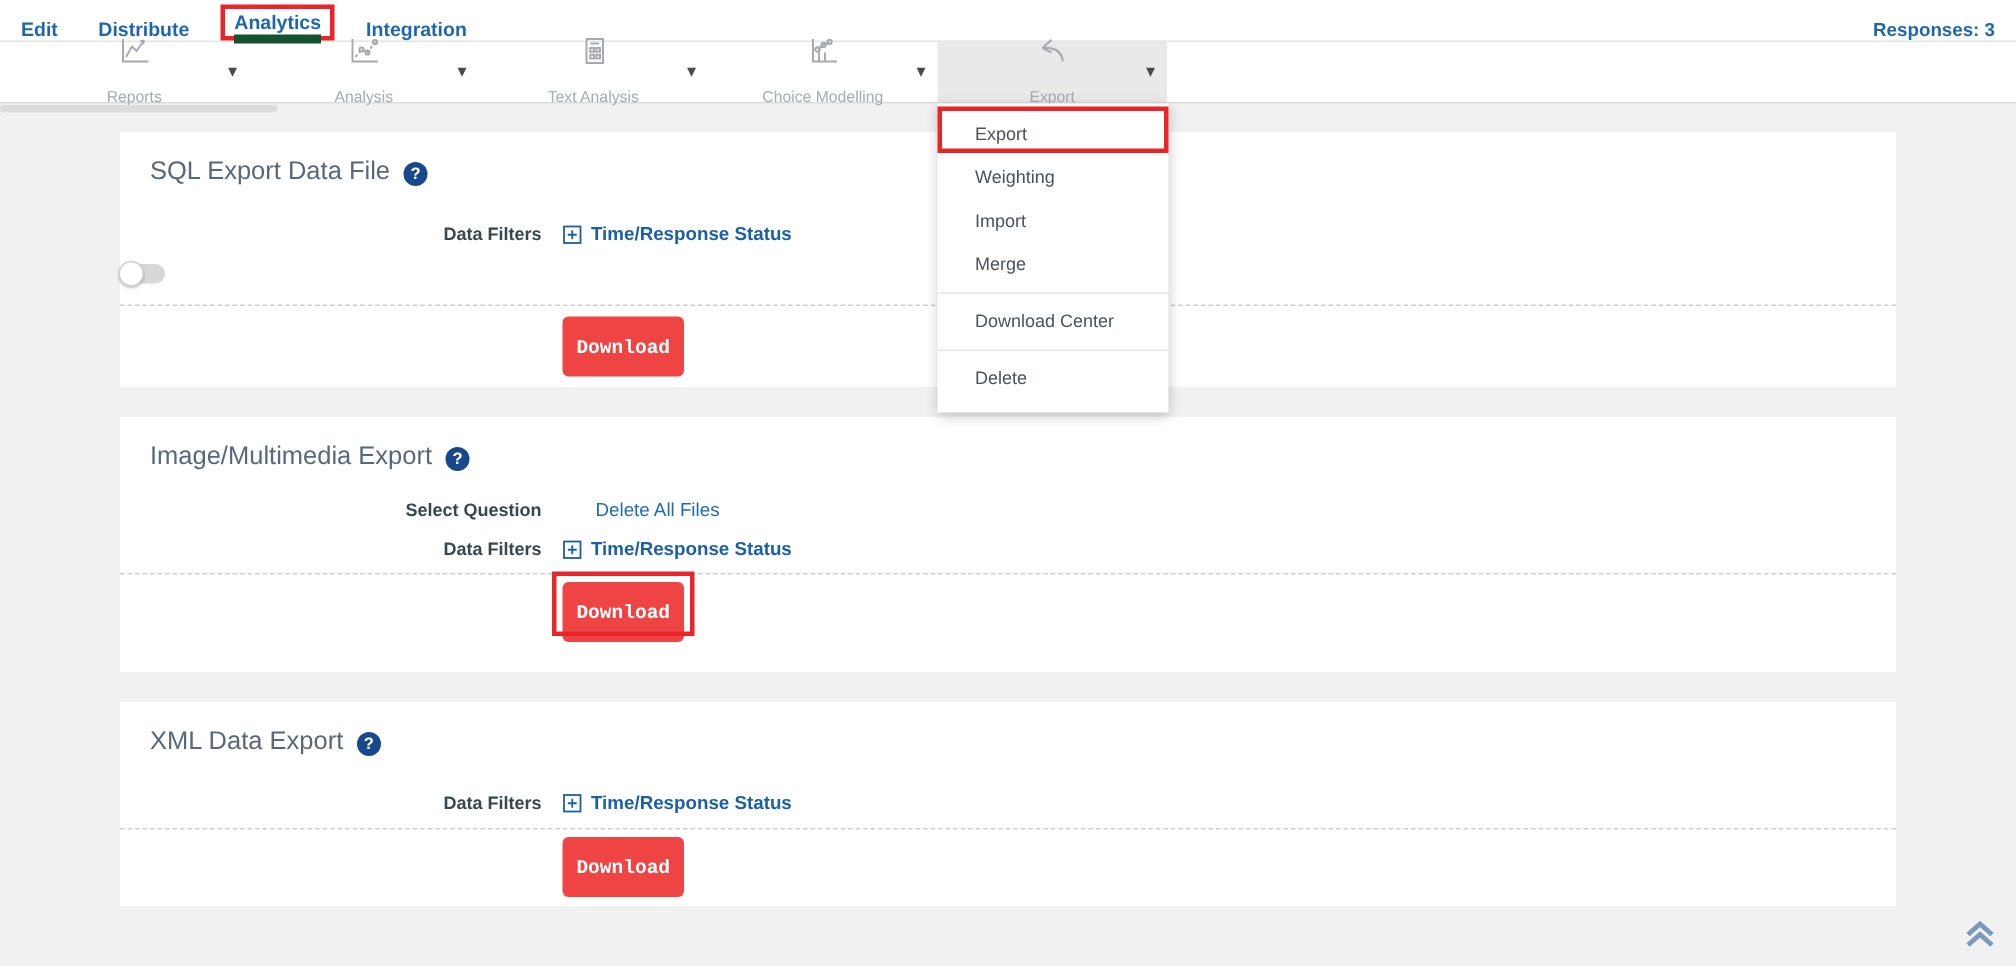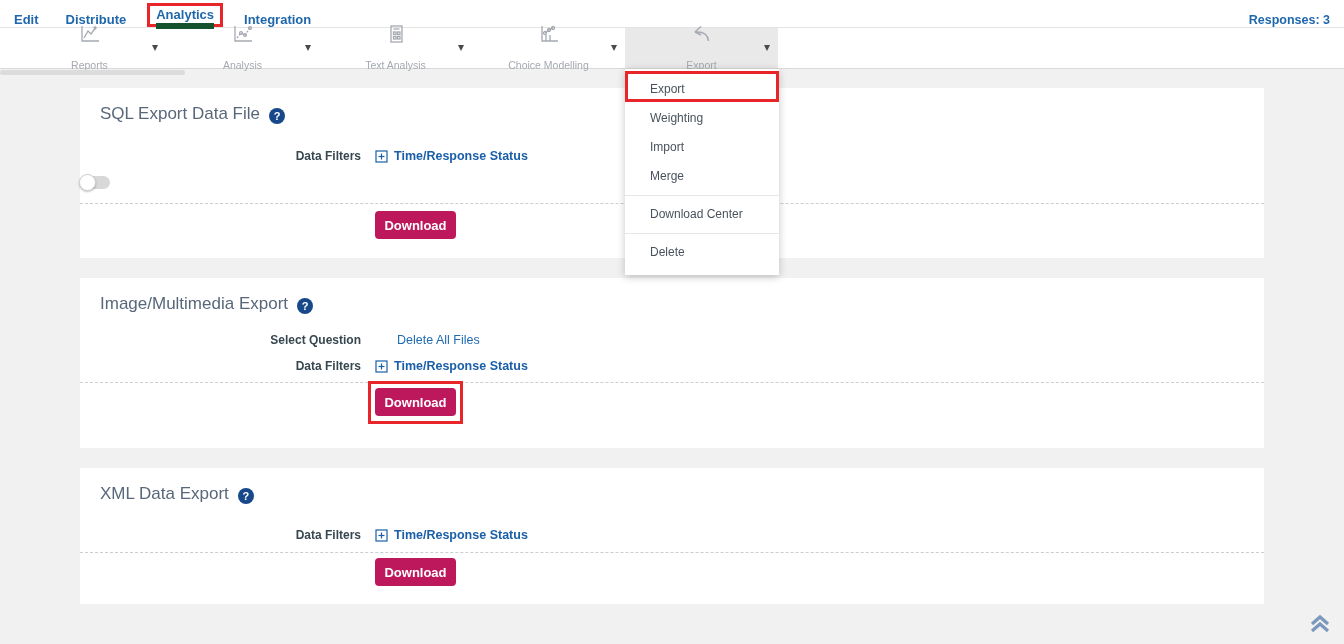--- a/index.html
+++ b/index.html
@@ -136,25 +136,25 @@
     position: absolute; right: 10px; top: 9px;
     font-size: 9px; color: #4a4a4a;
   }
   .link-plain {
     color: #1e6bb0; font-size: 12.5px; margin-left: 22px; cursor: pointer;
   }
 
   .dashed-divider { border-top: 1px dashed #cdcdcd; }
 
   .btn-download {
-    margin-left: 295px; width: 81px; height: 28px;
-    background: #be185d; color: #ffffff;
+    margin-left: 295px; width: 81px; height: 40px;
+    background: #ef4444; color: #ffffff;
     border: none; border-radius: 4px;
     font-size: 13px; font-weight: bold;
-    font-family: Liberation Sans, sans-serif;
+    font-family: Liberation Mono, monospace;
     cursor: pointer;
   }
   .btn-annotation {
     position: absolute; top: -7px; left: 288px; width: 95px; height: 43px;
     border: 3px solid #e8262a; pointer-events: none;
   }
 
   
   .c1-row1 { margin-top: 25px; }
   .c1-row2 { margin-top: 13px; }

